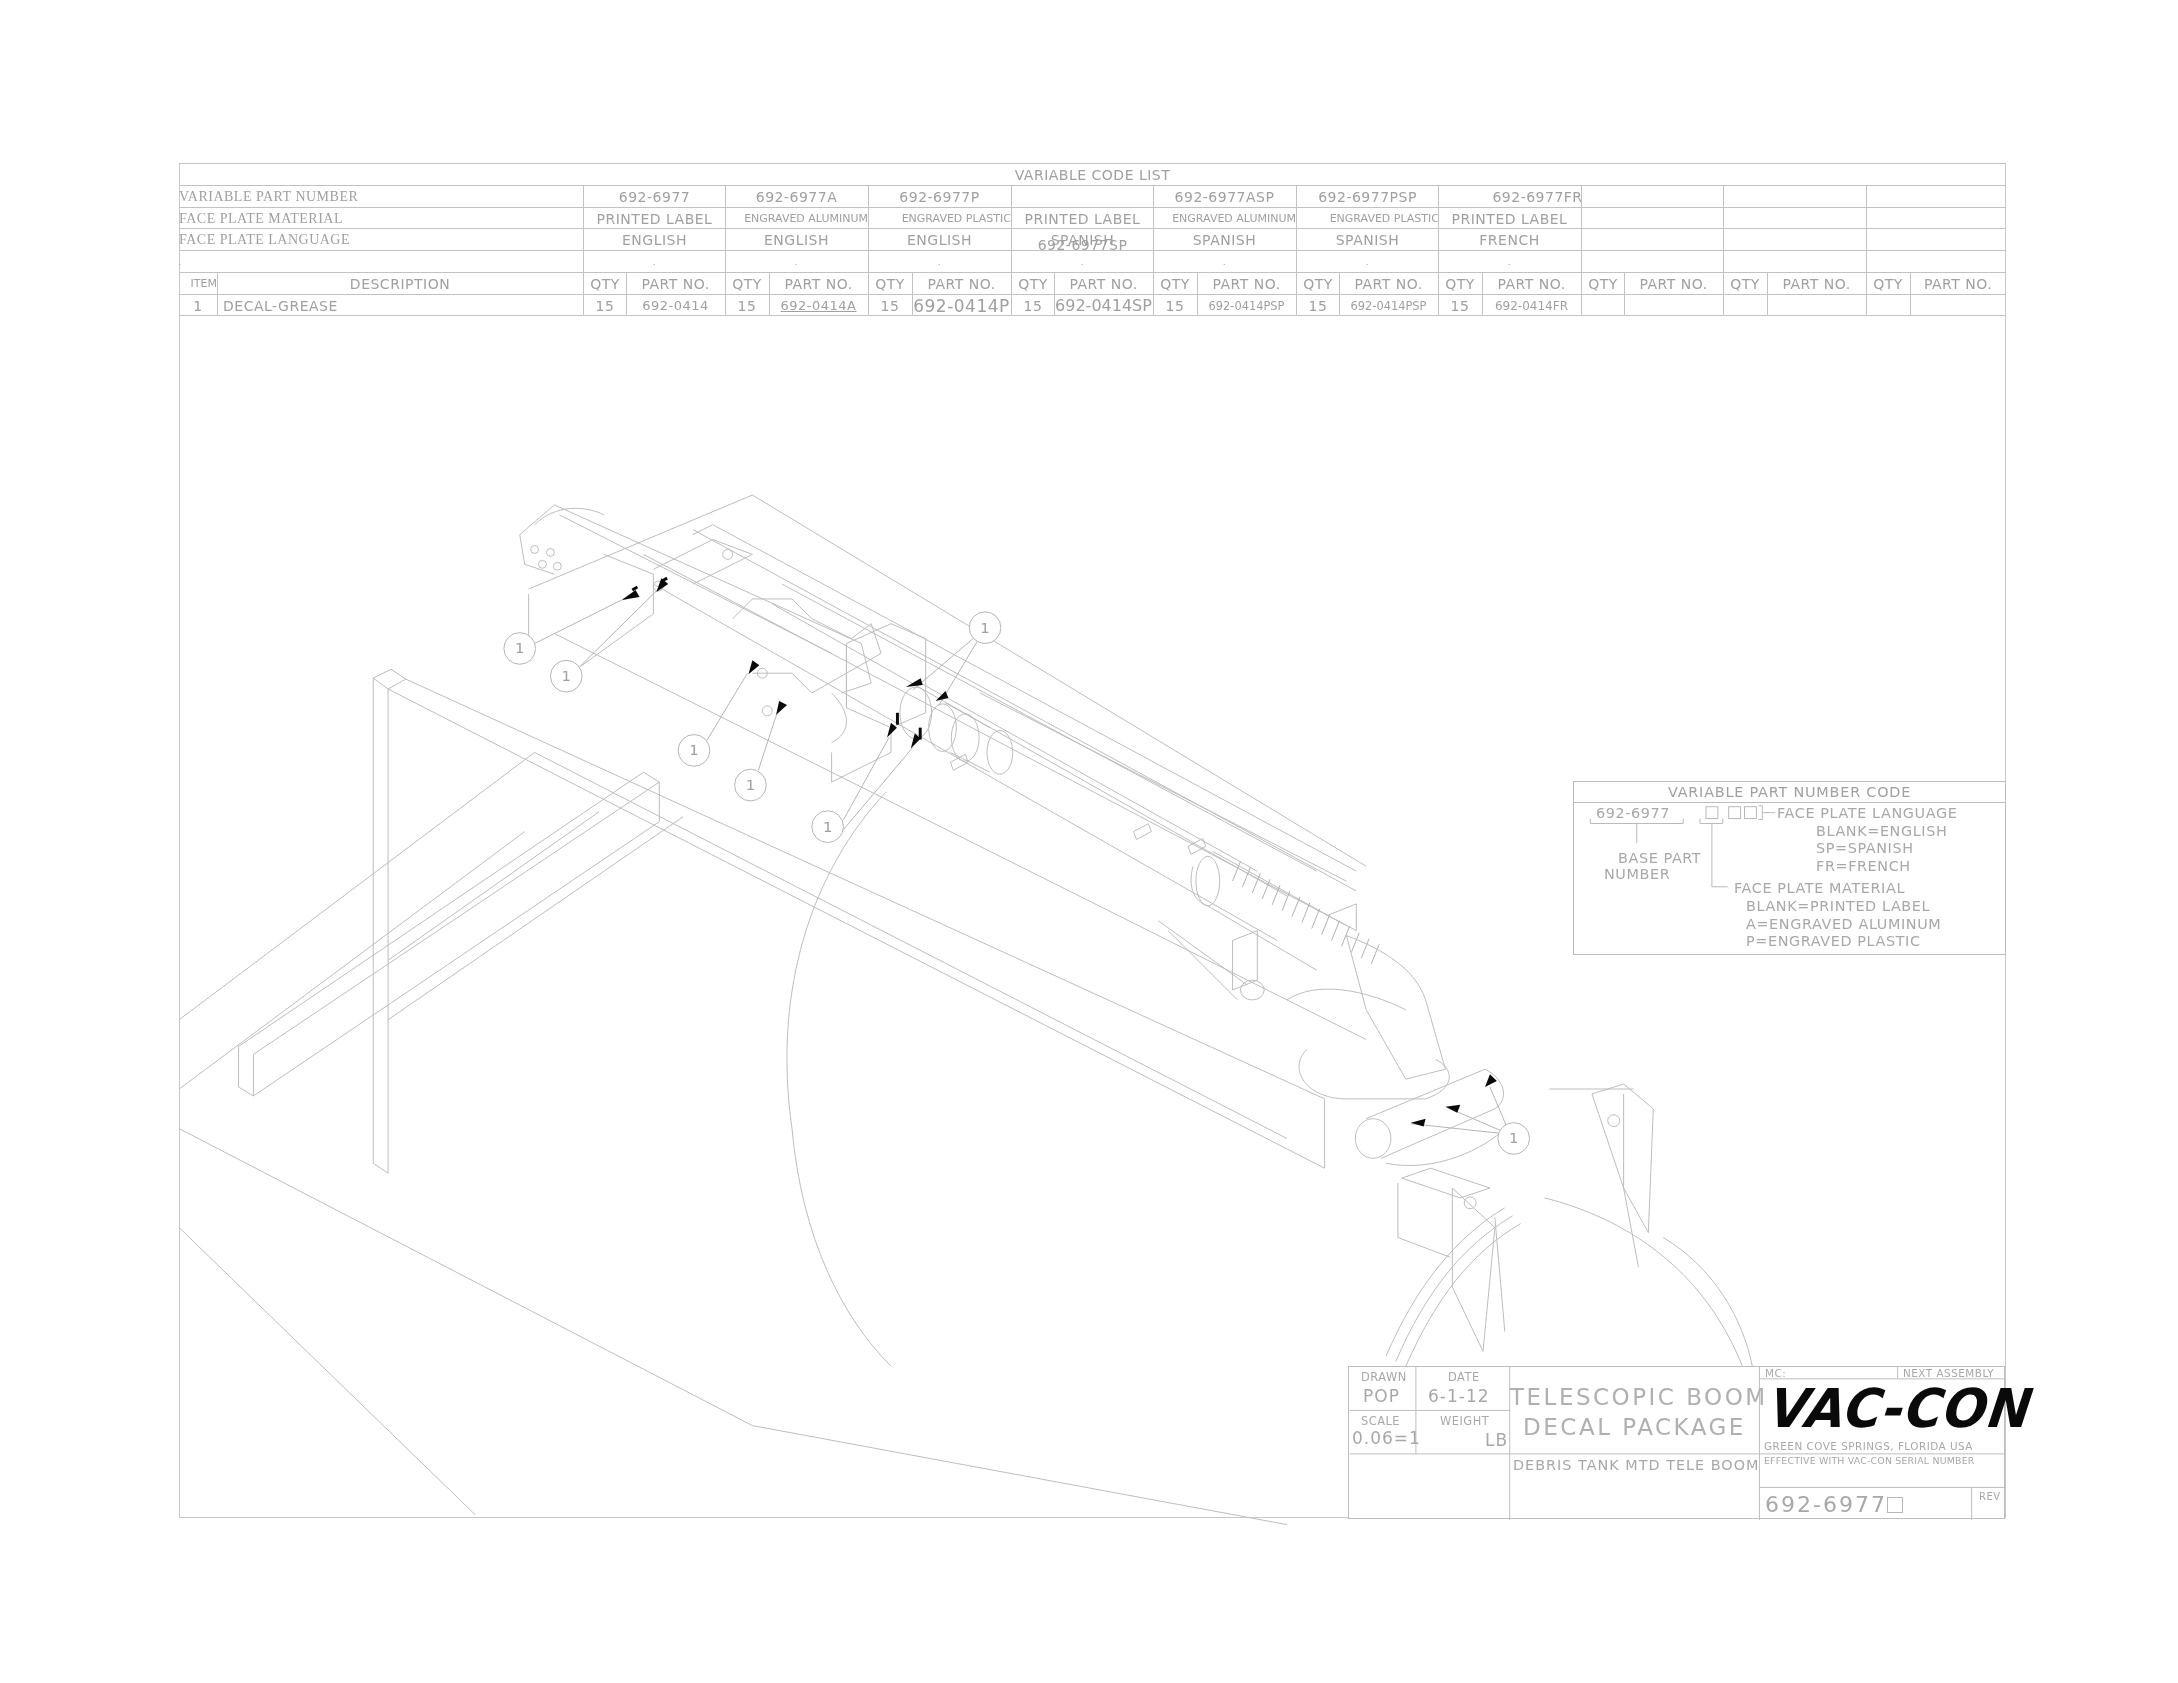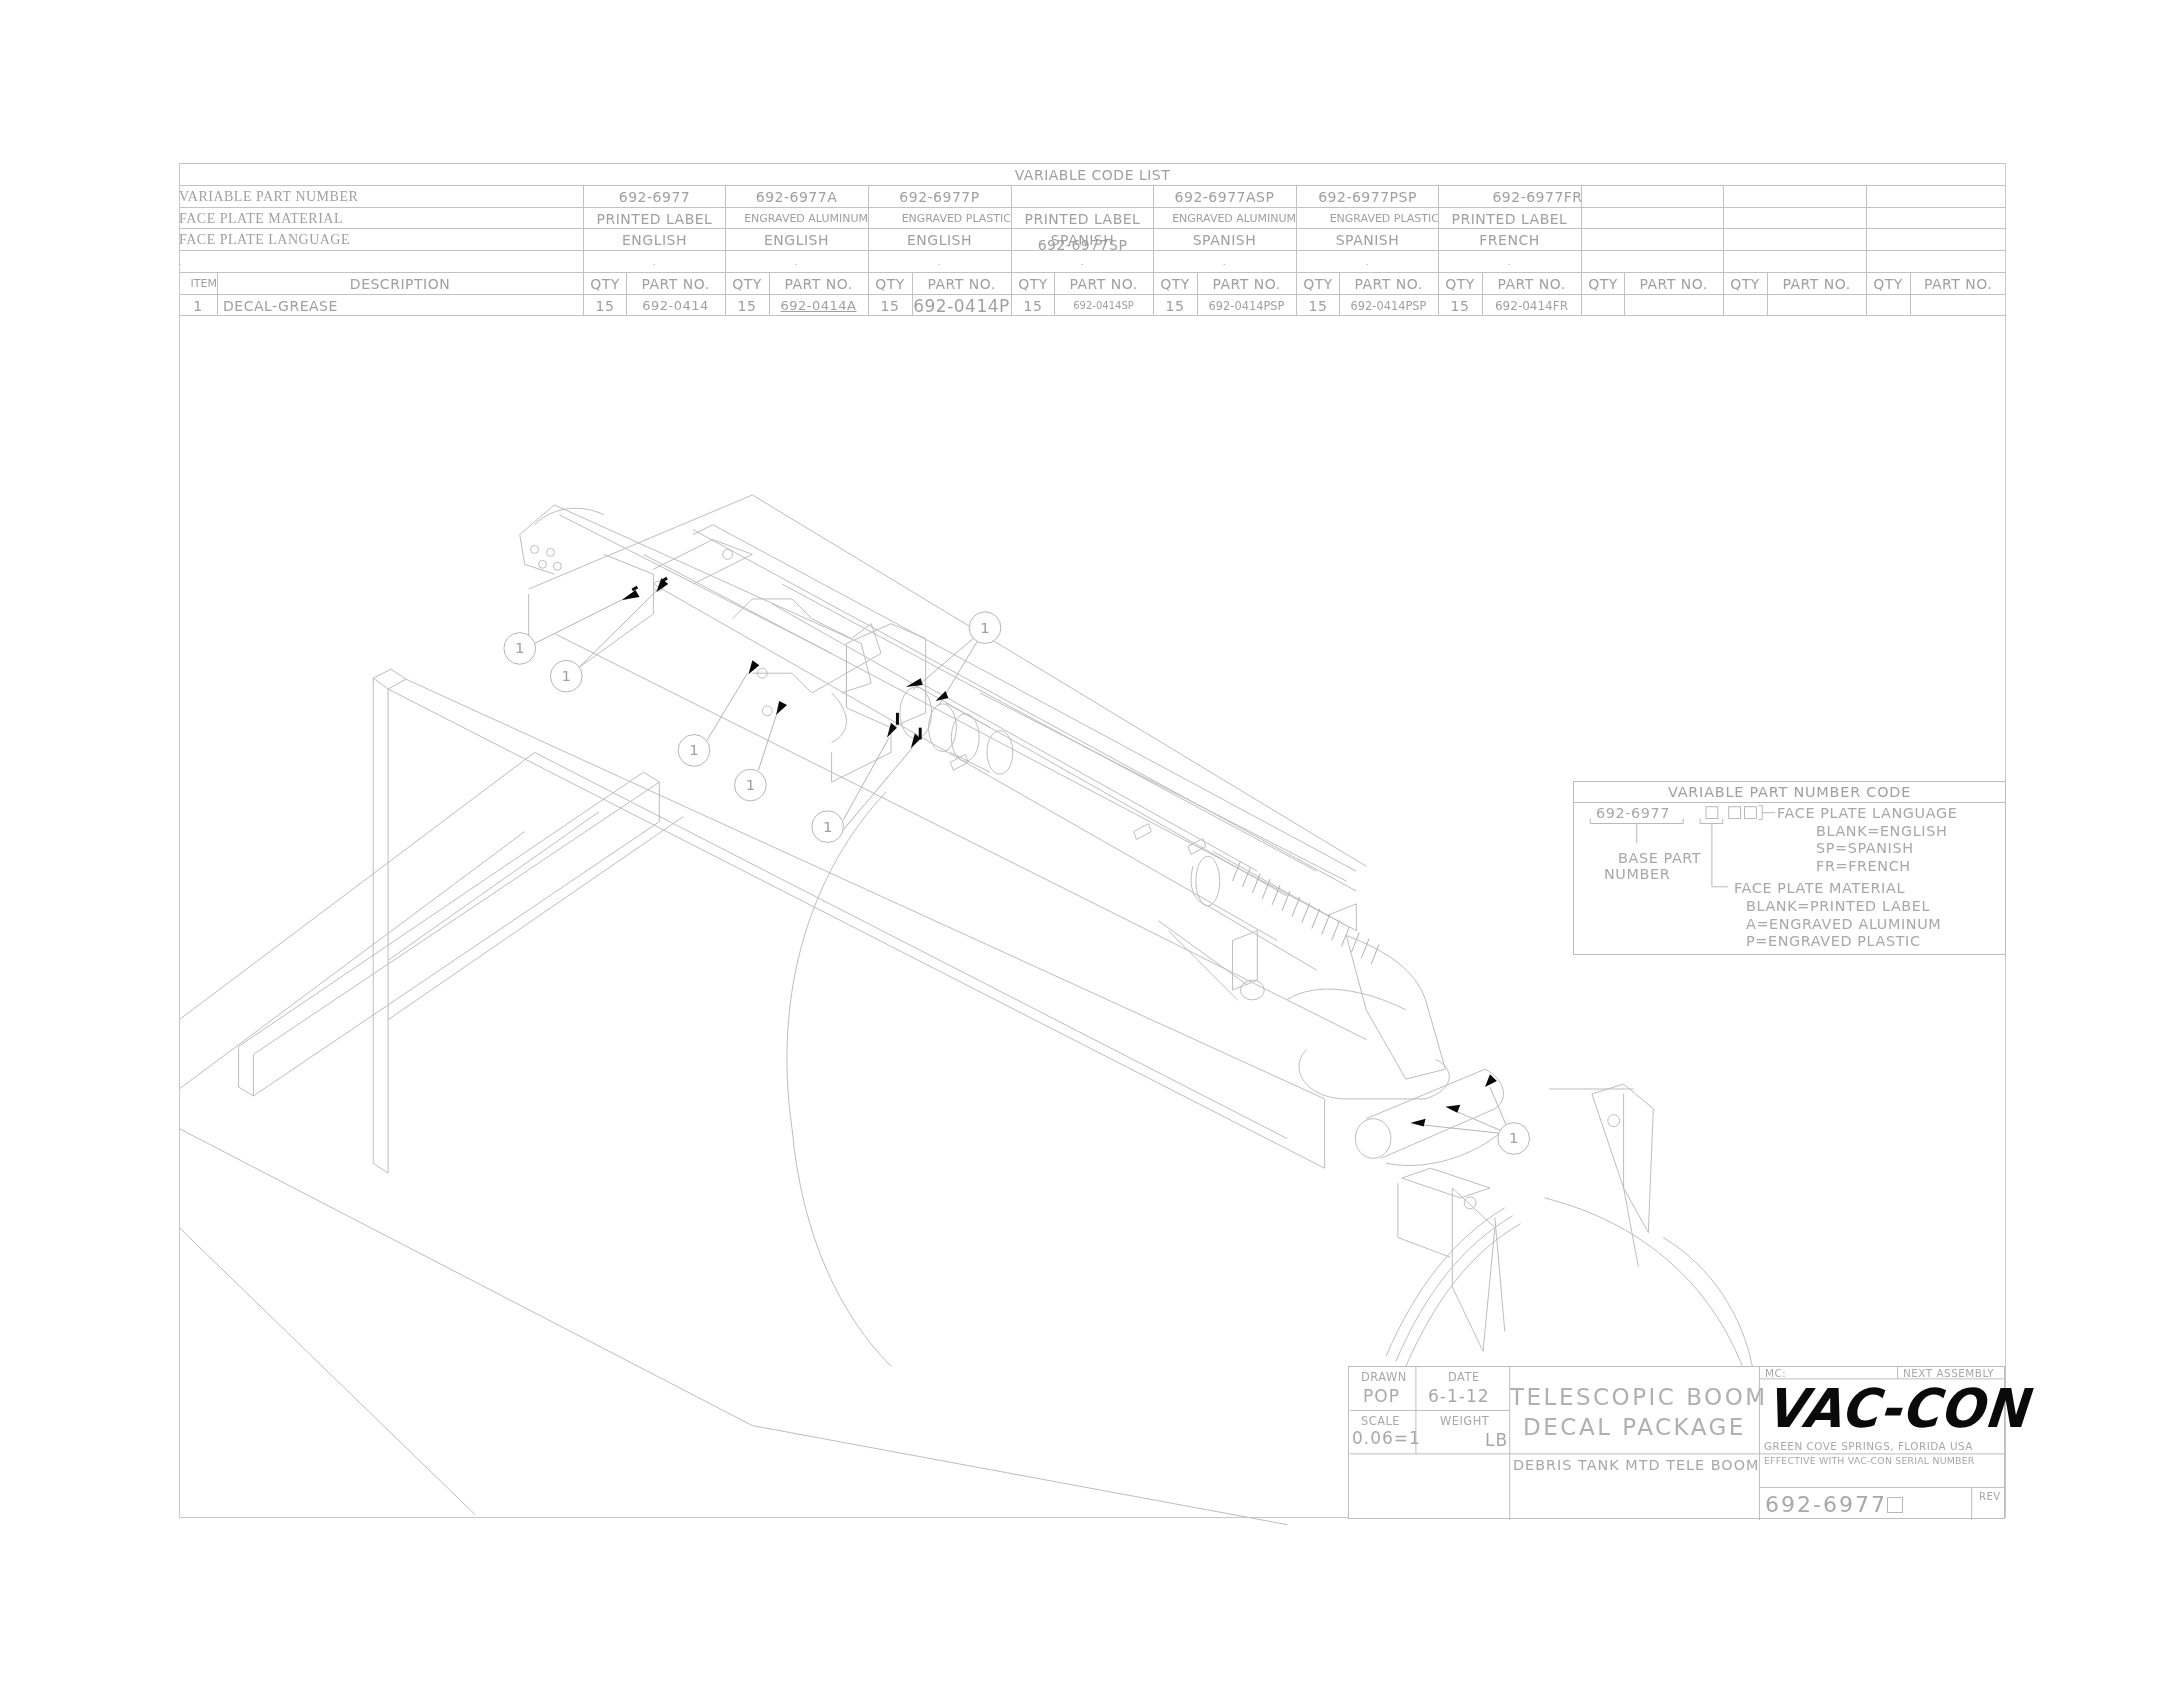--- a/index.html
+++ b/index.html
@@ -124,21 +124,21 @@
   <div class="vpl-row" style="top:131px;width:1827px;border-bottom:1px solid #c2c2c2;">
     <div class="cell c" style="left:0;width:38px;">1</div>
     <div class="cell l" style="left:38px;width:366px;">DECAL-GREASE</div>
     <div class="cell c" style="left:404px;width:44px;">15</div>
     <div class="cell c" style="left:447px;width:99px;font-size:13px;">692-0414</div>
     <div class="cell c" style="left:546px;width:44px;">15</div>
     <div class="cell c" style="left:590px;width:99px;font-size:13px;text-decoration:underline;">692-0414A</div>
     <div class="cell c" style="left:689px;width:44px;">15</div>
     <div class="cell c" style="left:733px;width:99px;font-size:17px;">692-0414P</div>
     <div class="cell c" style="left:832px;width:44px;">15</div>
-    <div class="cell c" style="left:875px;width:99px;font-size:10px;letter-spacing:0;">692-0414SP</div>
+    <div class="cell c" style="left:875px;width:99px;font-size:16px;letter-spacing:0;">692-0414SP</div>
     <div class="cell c" style="left:974px;width:44px;">15</div>
     <div class="cell c" style="left:1018px;width:99px;font-size:11.4px;letter-spacing:0;">692-0414PSP</div>
     <div class="cell c" style="left:1117px;width:44px;">15</div>
     <div class="cell c" style="left:1160px;width:99px;font-size:11.4px;letter-spacing:0;">692-0414PSP</div>
     <div class="cell c" style="left:1259px;width:44px;">15</div>
     <div class="cell c" style="left:1303px;width:99px;font-size:12px;letter-spacing:0;">692-0414FR</div>
   </div>
 
   <div class="vline" style="left:38px;top:109px;height:44px;"></div>
   <div class="vline" style="left:404px;top:22px;height:131px;"></div>

